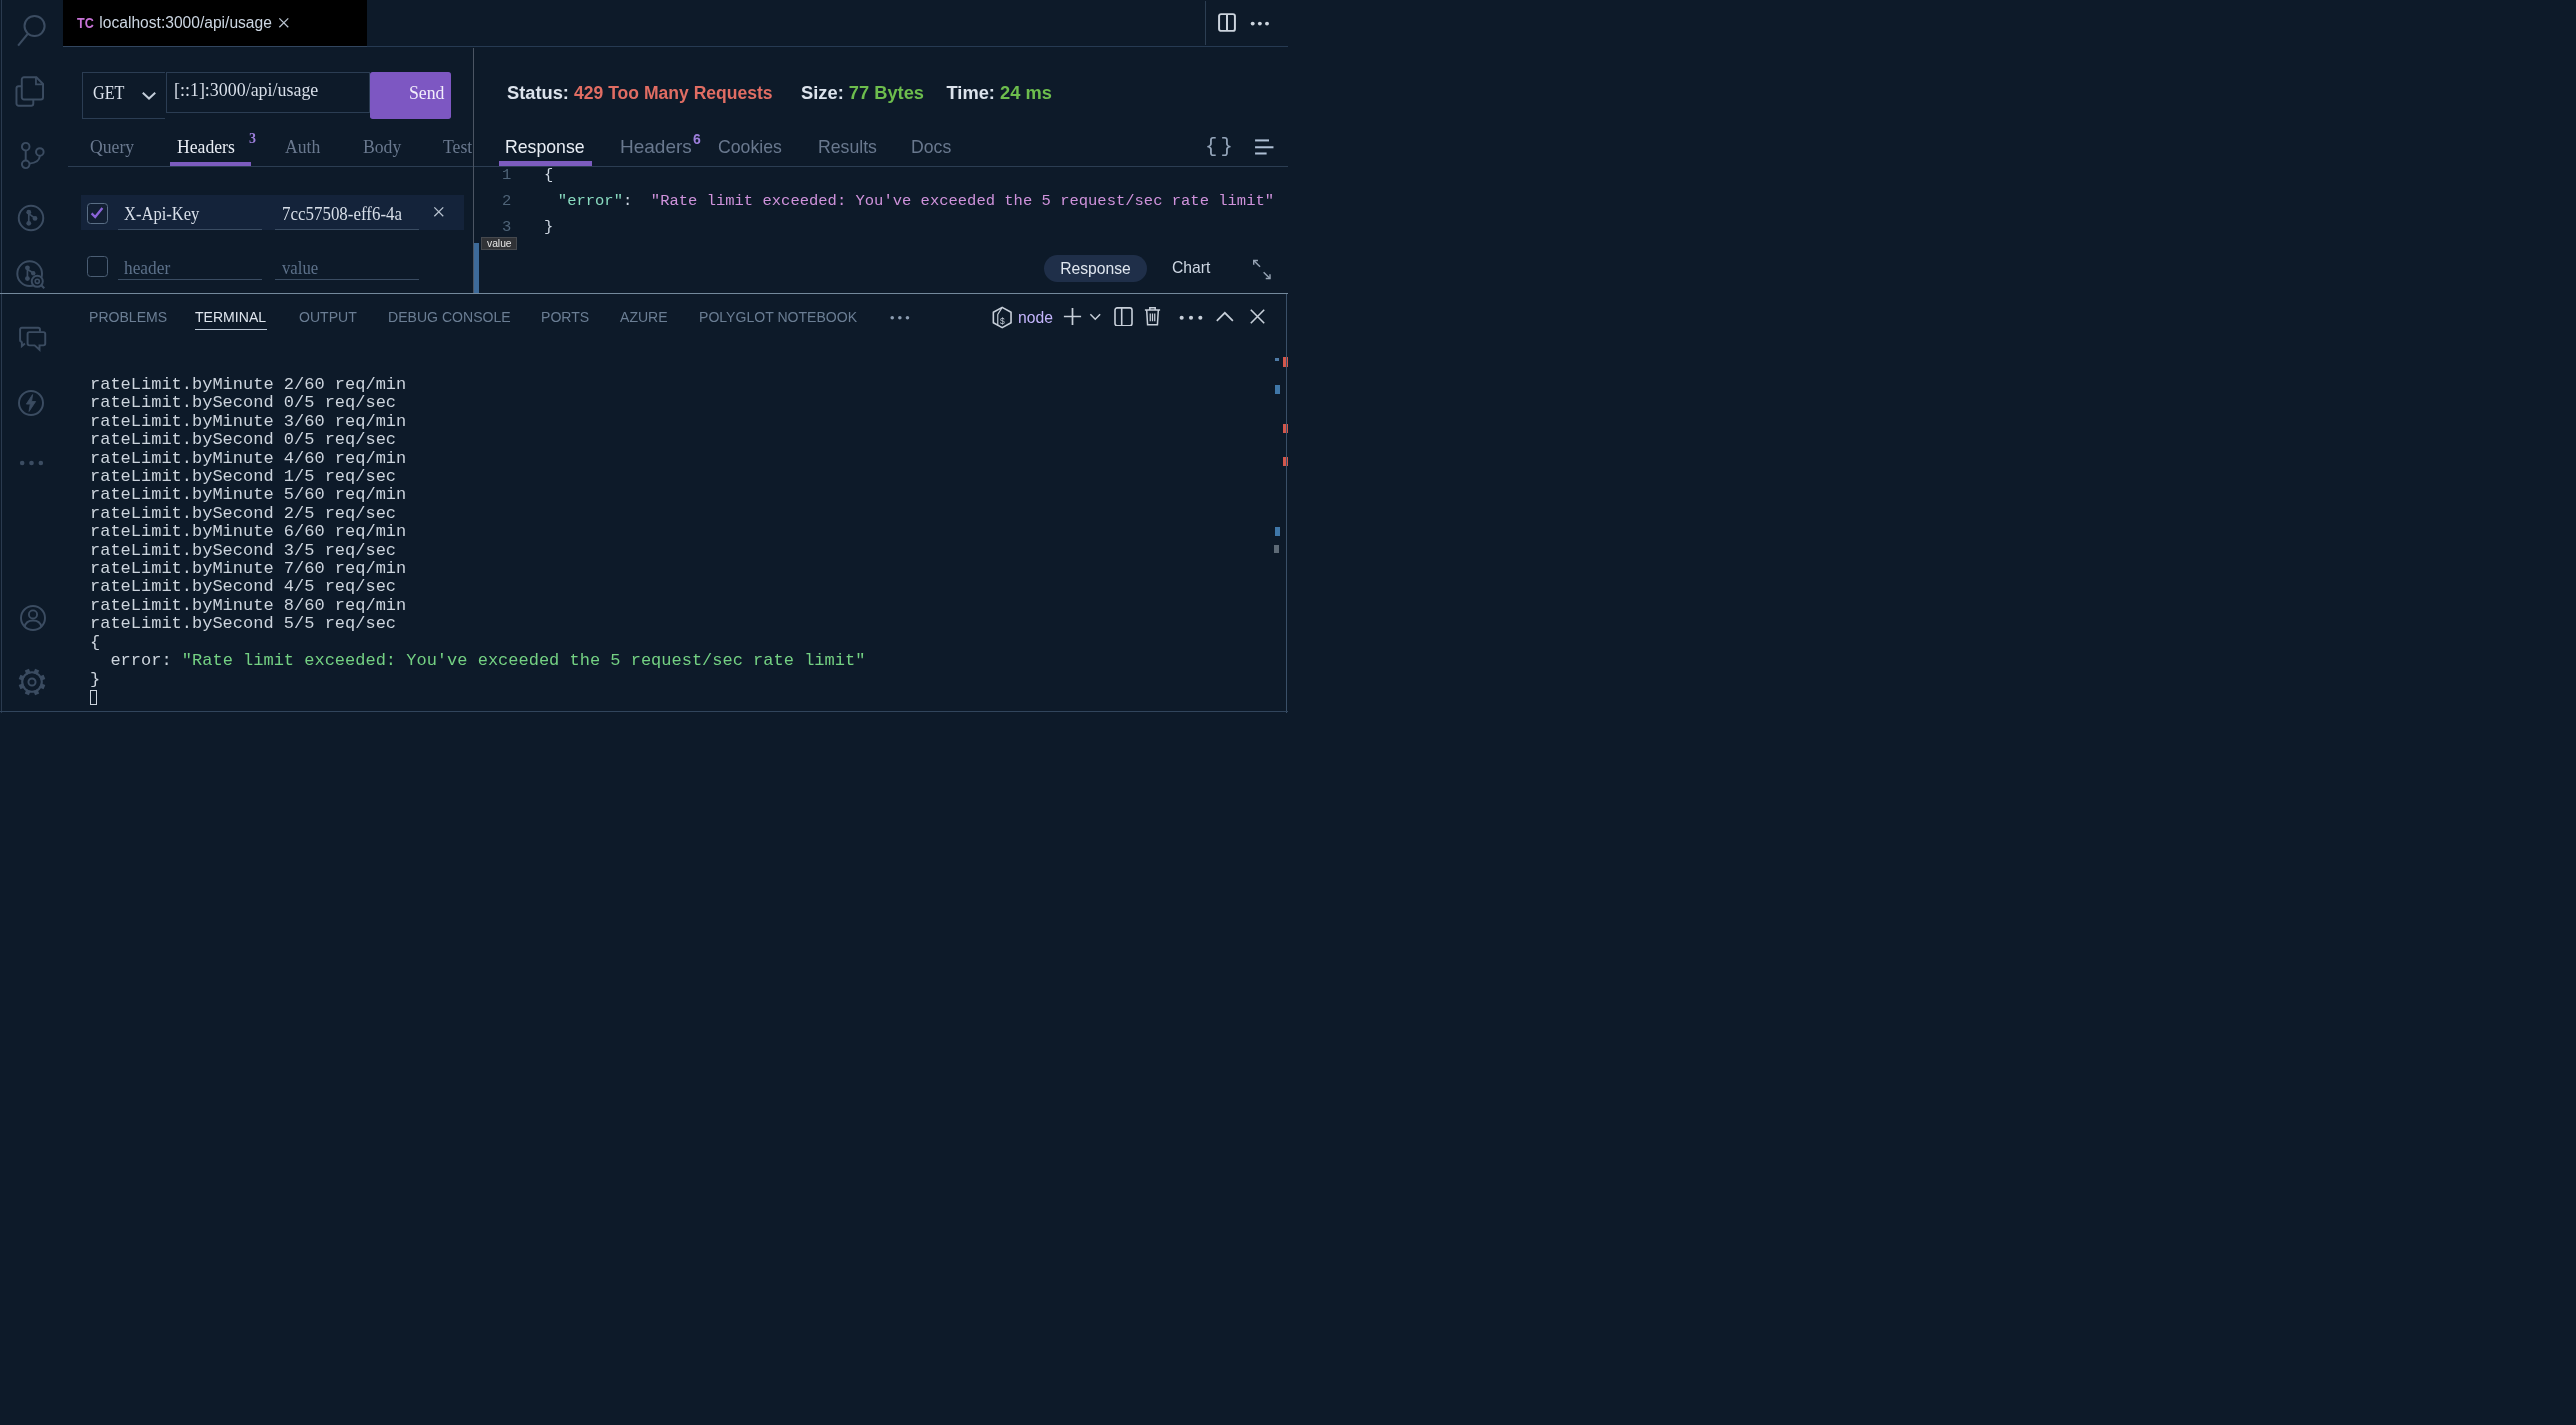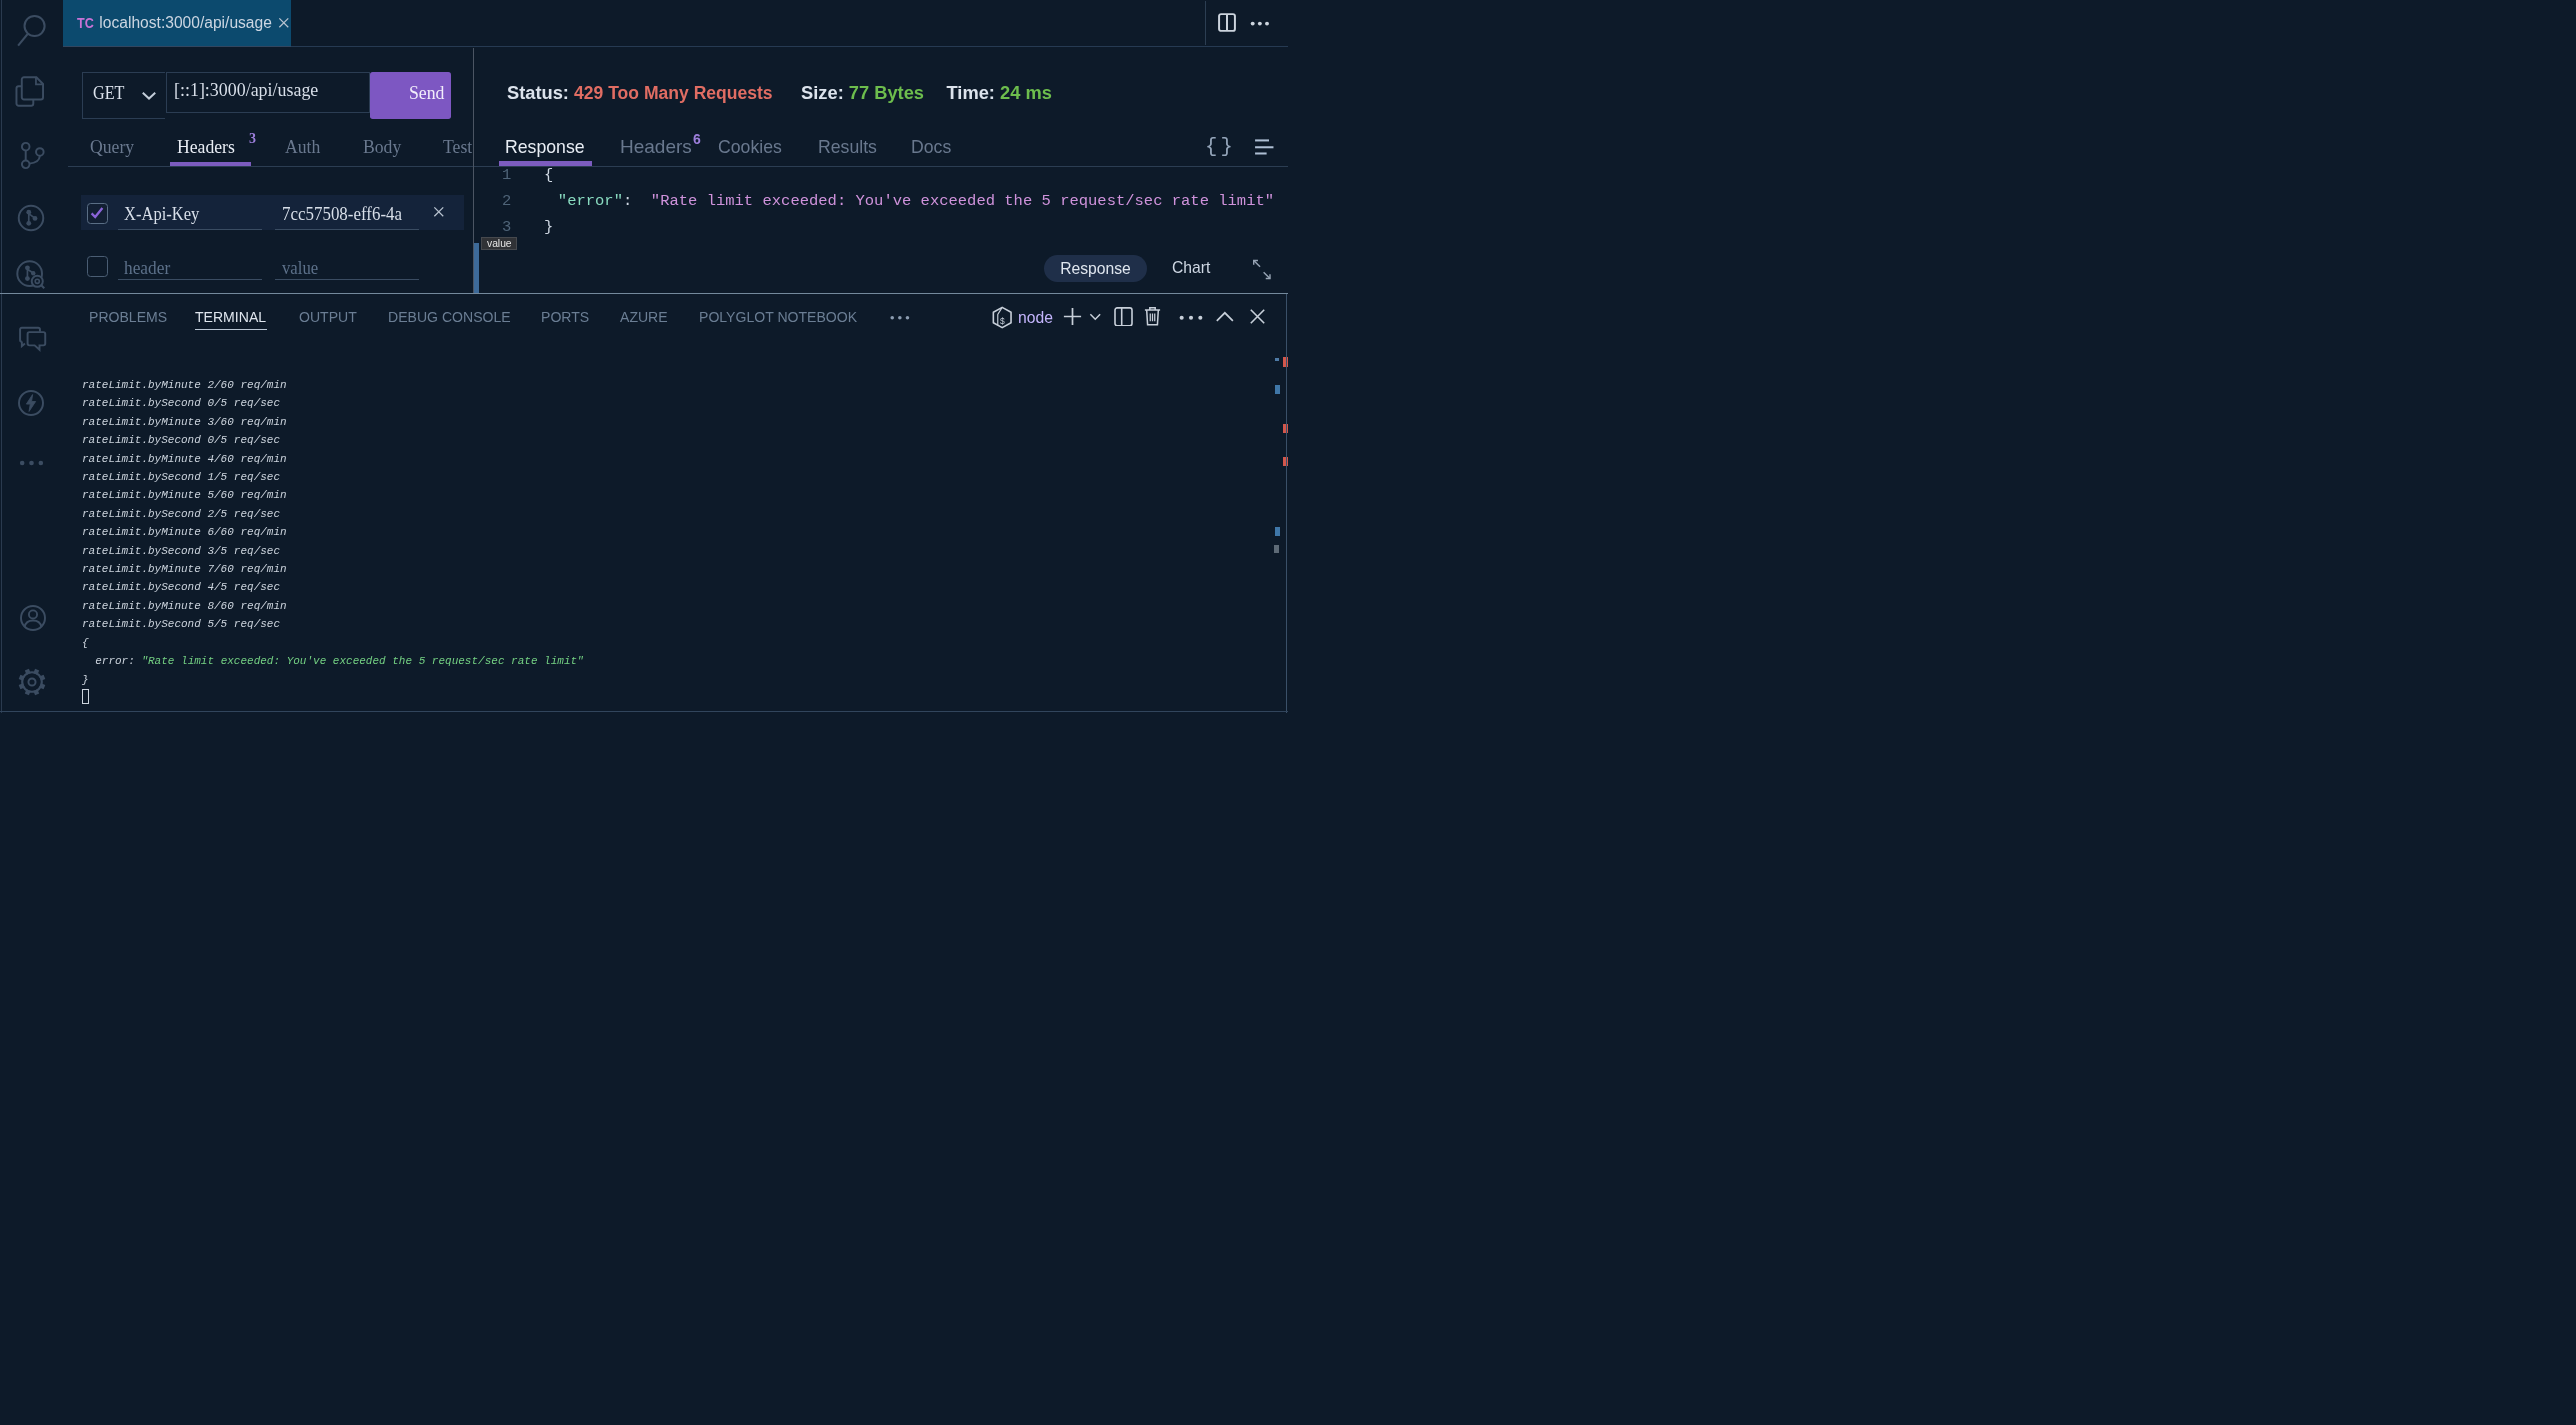--- a/index.html
+++ b/index.html
@@ -77,21 +77,21 @@
   </svg>
 
   <svg class="abs" style="left:16px;top:666px;" width="32" height="32" viewBox="0 0 36 36">
     <circle cx="18" cy="18" r="11" fill="none" stroke="#3b4c61" stroke-width="2.4"></circle>
     <circle cx="18" cy="18" r="4" fill="none" stroke="#3b4c61" stroke-width="2.2"></circle>
     <path d="M27.2 21.8 L32.0 23.8 M21.8 27.2 L23.8 32.0 M14.2 27.2 L12.2 32.0 M8.8 21.8 L4.0 23.8 M8.8 14.2 L4.0 12.2 M14.2 8.8 L12.2 4.0 M21.8 8.8 L23.8 4.0 M27.2 14.2 L32.0 12.2" stroke="#3b4c61" stroke-width="5" fill="none"></path>
   </svg>
 </div>
 
 <div class="abs" id="tabbar" style="left:63px;top:0;width:1225px;height:47px;border-bottom:0.9px solid #263a52;">
-  <div class="abs" style="left:0;top:0;width:228px;height:47px;background:#0c4a6e;border-bottom:0.9px solid #32465f;box-sizing:border-box;display:flex;align-items:center;">
+  <div class="abs" style="left:0;top:0;width:304px;height:47px;background:#000000;border-bottom:0.9px solid #32465f;box-sizing:border-box;display:flex;align-items:center;">
     <span style="margin-left:14.3px;font-weight:bold;font-size:14.3px;color:#c873d6;display:inline-block;transform:scaleX(0.88);transform-origin:0 50%;">TC</span>
     <span style="margin-left:3px;font-size:15.6px;color:#ccd6e2;">localhost:3000/api/usage</span>
     <svg style="margin-left:6.3px;" width="11.6" height="11.6" viewBox="0 0 13 13">
         <path d="M1.5 1.5 L11.5 11.5 M11.5 1.5 L1.5 11.5" stroke="#b9c3d0" stroke-width="1.4"></path>
       </svg>
   </div>
   <div class="abs" style="left:1142px;top:0.9px;width:0.9px;height:44px;background:#2c3e52;"></div>
   <svg class="abs" style="left:1155px;top:13.4px;" width="18" height="19" viewBox="0 0 20 21">
     <rect x="1.2" y="1.2" width="17.6" height="18.6" rx="2.2" fill="none" stroke="#ccd4dd" stroke-width="2.2"></rect>
     <line x1="10" y1="1.2" x2="10" y2="19.8" stroke="#ccd4dd" stroke-width="2.2"></line>
@@ -235,21 +235,21 @@
       <circle cx="13.5" cy="3" r="2.3" fill="#c7cfd9"></circle>
       <circle cx="24" cy="3" r="2.3" fill="#c7cfd9"></circle>
   </svg>
   <svg class="abs" style="left:1215px;top:17px;" width="19.7" height="11.6" viewBox="0 0 22 13">
     <path d="M2 11 L11 2 L20 11" fill="none" stroke="#c7cfd9" stroke-width="1.9"></path>
   </svg>
   <svg class="abs" style="left:1249px;top:14.3px;" width="17" height="17" viewBox="0 0 19 19">
     <path d="M2 2 L17 17 M17 2 L2 17" stroke="#c7cfd9" stroke-width="1.8"></path>
   </svg>
 
-  <div class="abs mono" style="left:82px;top:82px;font-size:11px;line-height:18.4px;color:#ccd4dd;white-space:pre;font-style:italic;">rateLimit.byMinute 2/60 req/min
+  <div class="abs mono" style="left:90px;top:82px;font-size:17px;line-height:18.4px;color:#ccd4dd;white-space:pre;">rateLimit.byMinute 2/60 req/min
 rateLimit.bySecond 0/5 req/sec
 rateLimit.byMinute 3/60 req/min
 rateLimit.bySecond 0/5 req/sec
 rateLimit.byMinute 4/60 req/min
 rateLimit.bySecond 1/5 req/sec
 rateLimit.byMinute 5/60 req/min
 rateLimit.bySecond 2/5 req/sec
 rateLimit.byMinute 6/60 req/min
 rateLimit.bySecond 3/5 req/sec
 rateLimit.byMinute 7/60 req/min

